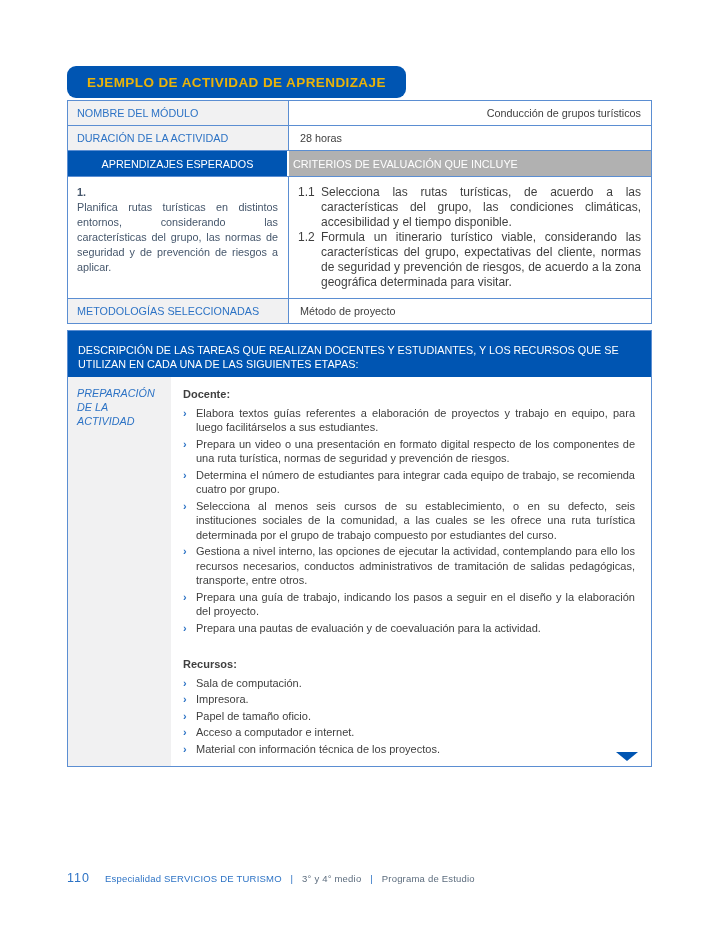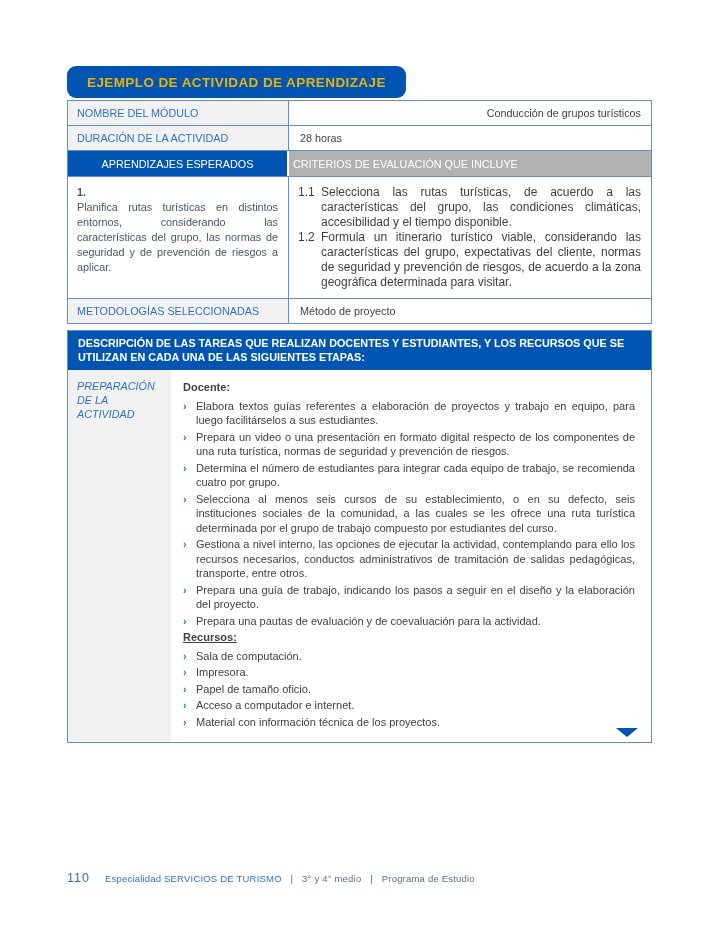--- a/index.html
+++ b/index.html
@@ -56,31 +56,31 @@
   }
   .cell-learning .num{font-weight:bold;}
   .cell-criteria{flex:1;padding:8px 10px 8px 9px;font-size:12px;line-height:15px;}
   .crit{display:flex;}
   .crit-num{width:23px;flex:none;}
   .crit-text{flex:1;text-align:justify;}
 
   
   .t2{border:1px solid var(--border_blue);width:100%;margin-top:6px;}
   .t2-band{
-    background:var(--accent);color:#fff;font-weight:bold;font-size:10.8px;
-    line-height:14px;padding:5px 12px 6px 10px;
+    background:var(--accent);color:#fff;font-weight:normal;font-size:10.8px;
+    line-height:14px;padding:12px 12px 6px 10px;
   }
   .t2-body{display:flex;position:relative;min-height:372px;}
   .t2-label{
     width:103px;flex:none;background:var(--cell_bg);color:var(--label_blue);
     font-size:10.8px;line-height:14px;padding:9px 6px 8px 9px;font-style:italic;
   }
   .t2-content{flex:1;padding:8px 16px 8px 12px;font-size:11px;line-height:14.5px;}
   .sec-heading{font-weight:bold;margin:2px 0 4px 0;}
-  .sec-heading.second{margin-top:2px;text-decoration:underline;}
+  .sec-heading.second{margin-top:22px;}
   .bullet-item{display:flex;margin-bottom:2px;}
   .bullet-mark{width:13px;flex:none;color:var(--label_blue);font-weight:bold;}
   .bullet-text{flex:1;text-align:justify;}
 
   .triangle{
     position:absolute;right:13px;bottom:5px;width:0;height:0;
     border-left:11px solid transparent;border-right:11px solid transparent;
     border-top:9px solid var(--accent);
   }
 

